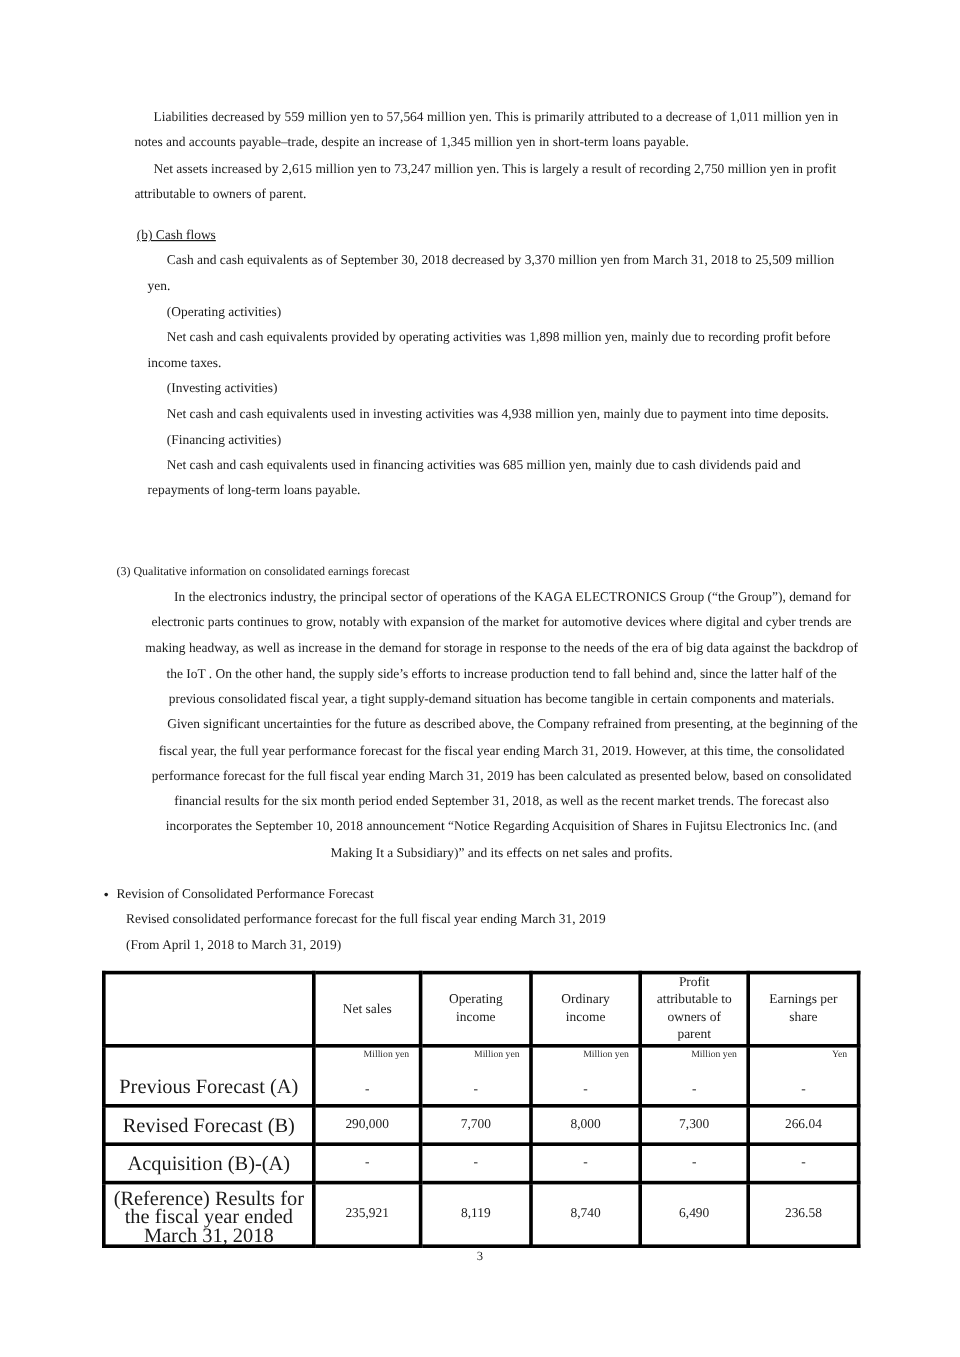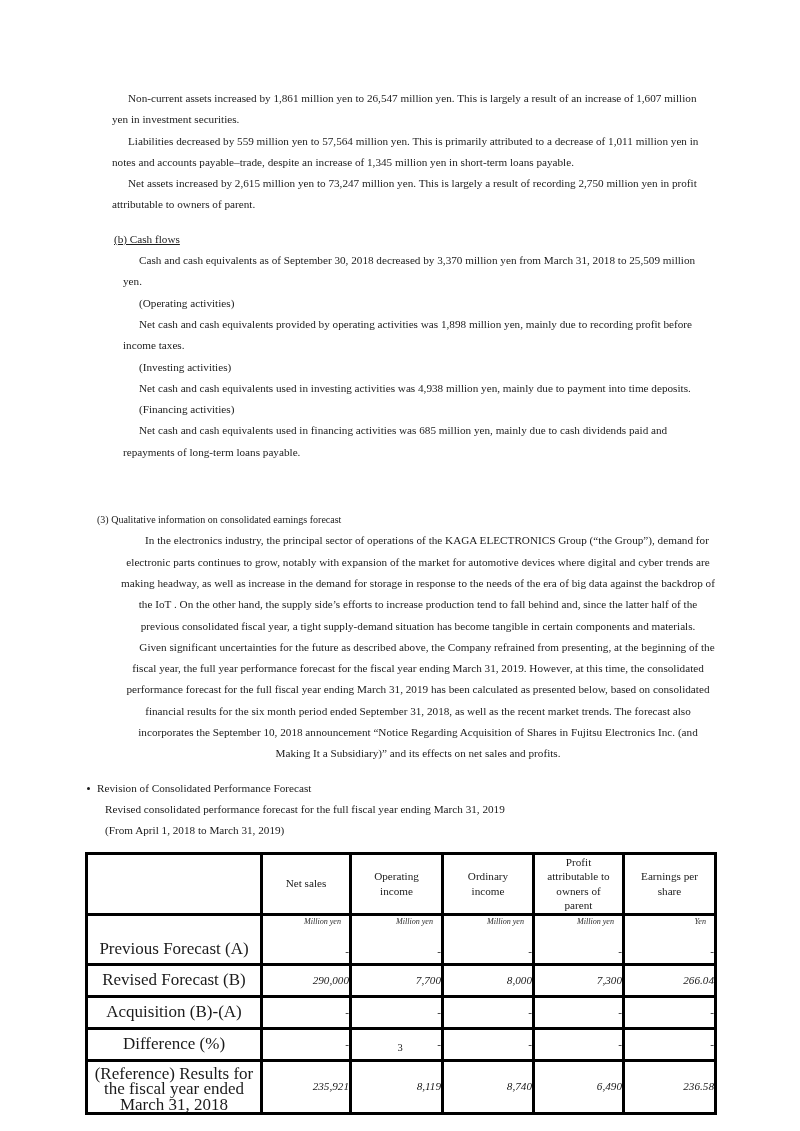--- a/index.html
+++ b/index.html
@@ -130,24 +130,23 @@
     border-bottom: 1.6px solid #6f6f6f;
   }
   td.rowlabel {
     text-align: center;
     padding: 3px 6px 3px 8px;
     line-height: 15.5px;
     font-size: 17px;
     margin-top: 36px;
   }
   td.num {
-    text-align: right;
+    text-align: center;
     padding: 3px 8px 3px 4px;
     font-size: 11.2px;
-    font-style: italic;
   }
   
   tr.firstdata td { height: 41px; vertical-align: bottom; }
   tr.firstdata td.rowlabel { vertical-align: bottom; padding-bottom: 6px; }
   tr.firstdata td.num { vertical-align: bottom; padding-bottom: 6px; position: relative; }
   .unit {
     position: absolute;
     right: 8px;
     top: 1px;
     font-size: 8.1px;
@@ -173,21 +172,20 @@
     color: #1b1b1b;
   }
 </style>
 </head>
 <body>
 
 <div class="page">
   <div class="content">
 
     <div>
-      <p class="body">Non-current assets increased by 1,861 million yen to 26,547 million yen. This is largely a result of an increase of 1,607 million yen in investment securities.</p>
       <p class="body">Liabilities decreased by 559 million yen to 57,564 million yen. This is primarily attributed to a decrease of 1,011 million yen in notes and accounts payable–trade, despite an increase of 1,345 million yen in short-term loans payable.</p>
       <p class="body">Net assets increased by 2,615 million yen to 73,247 million yen. This is largely a result of recording 2,750 million yen in profit attributable to owners of parent.</p>
     </div>
 
     <div class="gap-sm"></div>
 
     <div>
       <p class="h-b">(b) Cash flows</p>
       <p class="body-b">Cash and cash equivalents as of September 30, 2018 decreased by 3,370 million yen from March 31, 2018 to 25,509 million yen.</p>
 
@@ -274,28 +272,20 @@
 
           <tr class="datarow">
             <td class="rowlabel">Acquisition (B)-(A)</td>
             <td class="num">-</td>
             <td class="num">-</td>
             <td class="num">-</td>
             <td class="num">-</td>
             <td class="num">-</td>
           </tr>
 
-          <tr class="datarow">
-            <td class="rowlabel">Difference (%)</td>
-            <td class="num">-</td>
-            <td class="num">-</td>
-            <td class="num">-</td>
-            <td class="num">-</td>
-            <td class="num">-</td>
-          </tr>
 
           <tr class="reference">
             <td class="rowlabel">(Reference) Results for the fiscal year ended March 31, 2018</td>
             <td class="num">235,921</td>
             <td class="num">8,119</td>
             <td class="num">8,740</td>
             <td class="num">6,490</td>
             <td class="num">236.58</td>
           </tr>
         </tbody>

